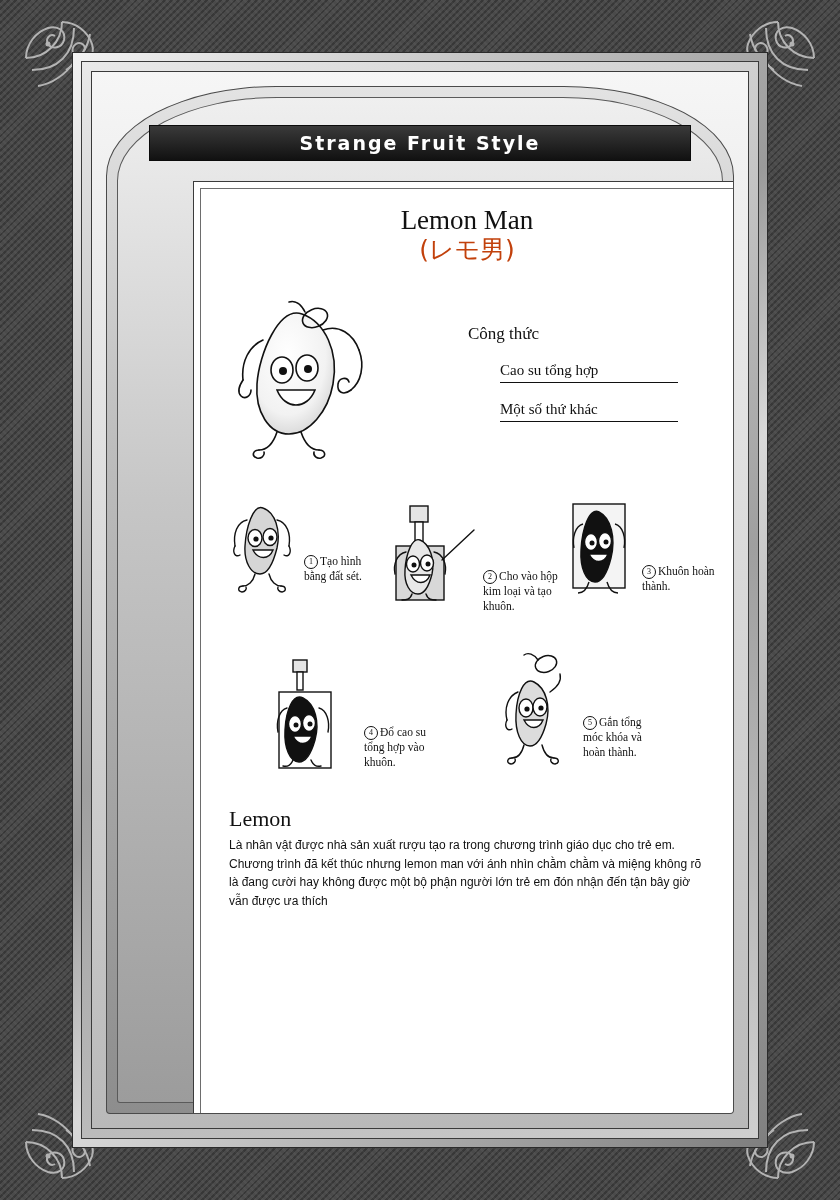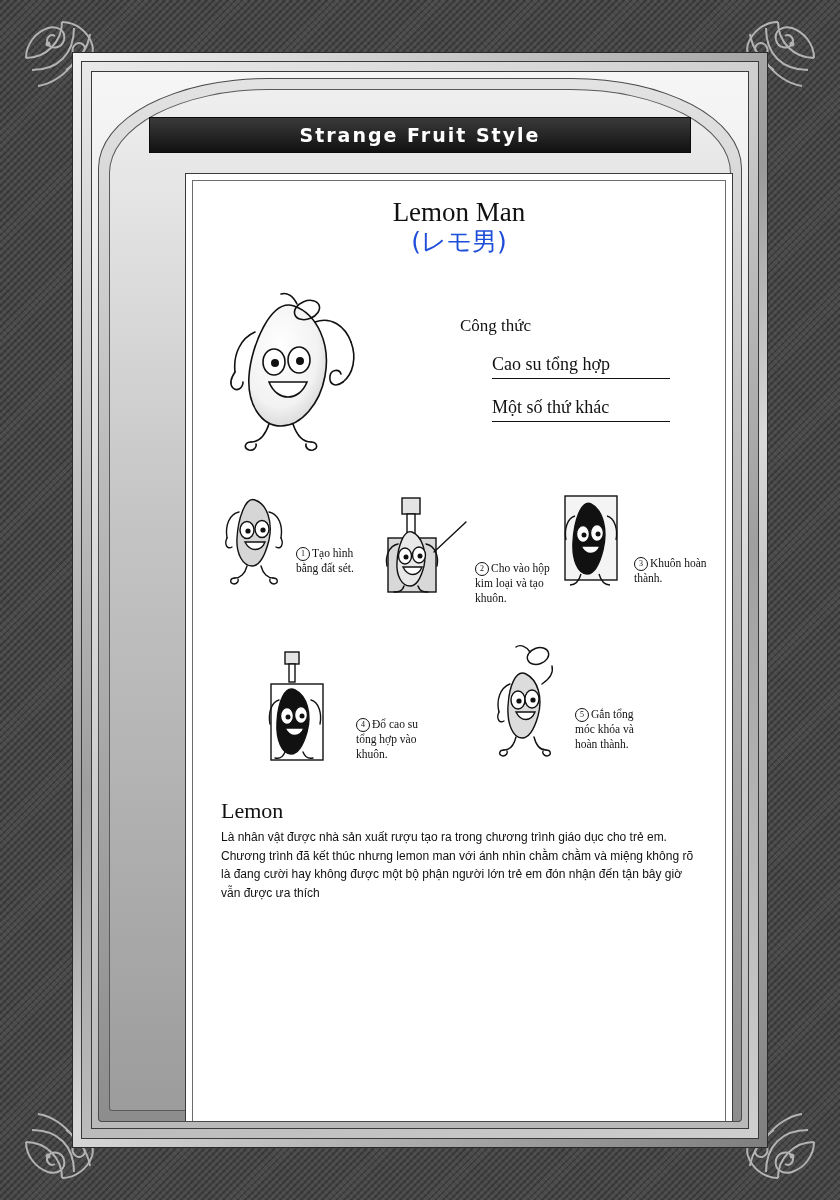--- a/index.html
+++ b/index.html
@@ -34,21 +34,21 @@
   .frame-mid{
     width:100%;height:100%;box-sizing:border-box;
     background:linear-gradient(160deg,#e9e9e9,#9f9f9f 55%,#cfcfcf);
     border:1px solid #3a3a3a;
     padding:9px;
   }
   .frame-in{
     width:100%;height:100%;box-sizing:border-box;
     background:linear-gradient(180deg,#f6f6f6,#b9b9b9);
     border:1px solid #3a3a3a;
-    padding:6px;
+    padding:14px;
     position:relative;
   }
   .plaque{
     position:relative;height:100%;box-sizing:border-box;
     background:linear-gradient(180deg,#e3e3e3,#bdbdbd 35%,#8d8d8d);
     border:1px solid #4a4a4a;
     border-radius:170px 170px 4px 4px / 90px 90px 4px 4px;
     overflow:hidden;
   }
   .plaque-inner{
@@ -81,33 +81,33 @@
     box-sizing:border-box;
     padding:12px 26px;
     overflow:hidden;
   }
   .title{
     text-align:center;font-family:"Liberation Serif", serif;
     font-size:27px;color:#111;margin-top:4px;line-height:1.12;
   }
   .title-jp{
     text-align:center;font-family:"DejaVu Sans", sans-serif;
-    font-size:25px;color:#1d4ed8;margin-top:-2px;
+    font-size:25px;color:#c2410c;margin-top:-2px;
   }
 
   
   .hero{display:flex;margin-top:18px;height:200px;}
   .hero-art{width:215px;position:relative;}
   .hero-right{flex:1;padding-top:40px;}
   .recipe-head{
     font-family:"Liberation Serif", serif;font-size:17px;color:#111;
     margin-left:26px;margin-bottom:18px;
   }
   .recipe-line{
-    font-family:"Liberation Serif", serif;font-size:18px;color:#111;
+    font-family:"Liberation Serif", serif;font-size:15px;color:#111;
     border-bottom:1px solid #111;width:178px;margin:0 0 18px 58px;
     padding-bottom:3px;
   }
 
   
   .steps{margin-top:6px;}
   .step-row{display:flex;align-items:flex-start;}
   .step-row.r1{height:150px;}
   .step-row.r2{height:150px;margin-top:6px;padding-left:36px;}
   .step{display:flex;align-items:flex-end;}

